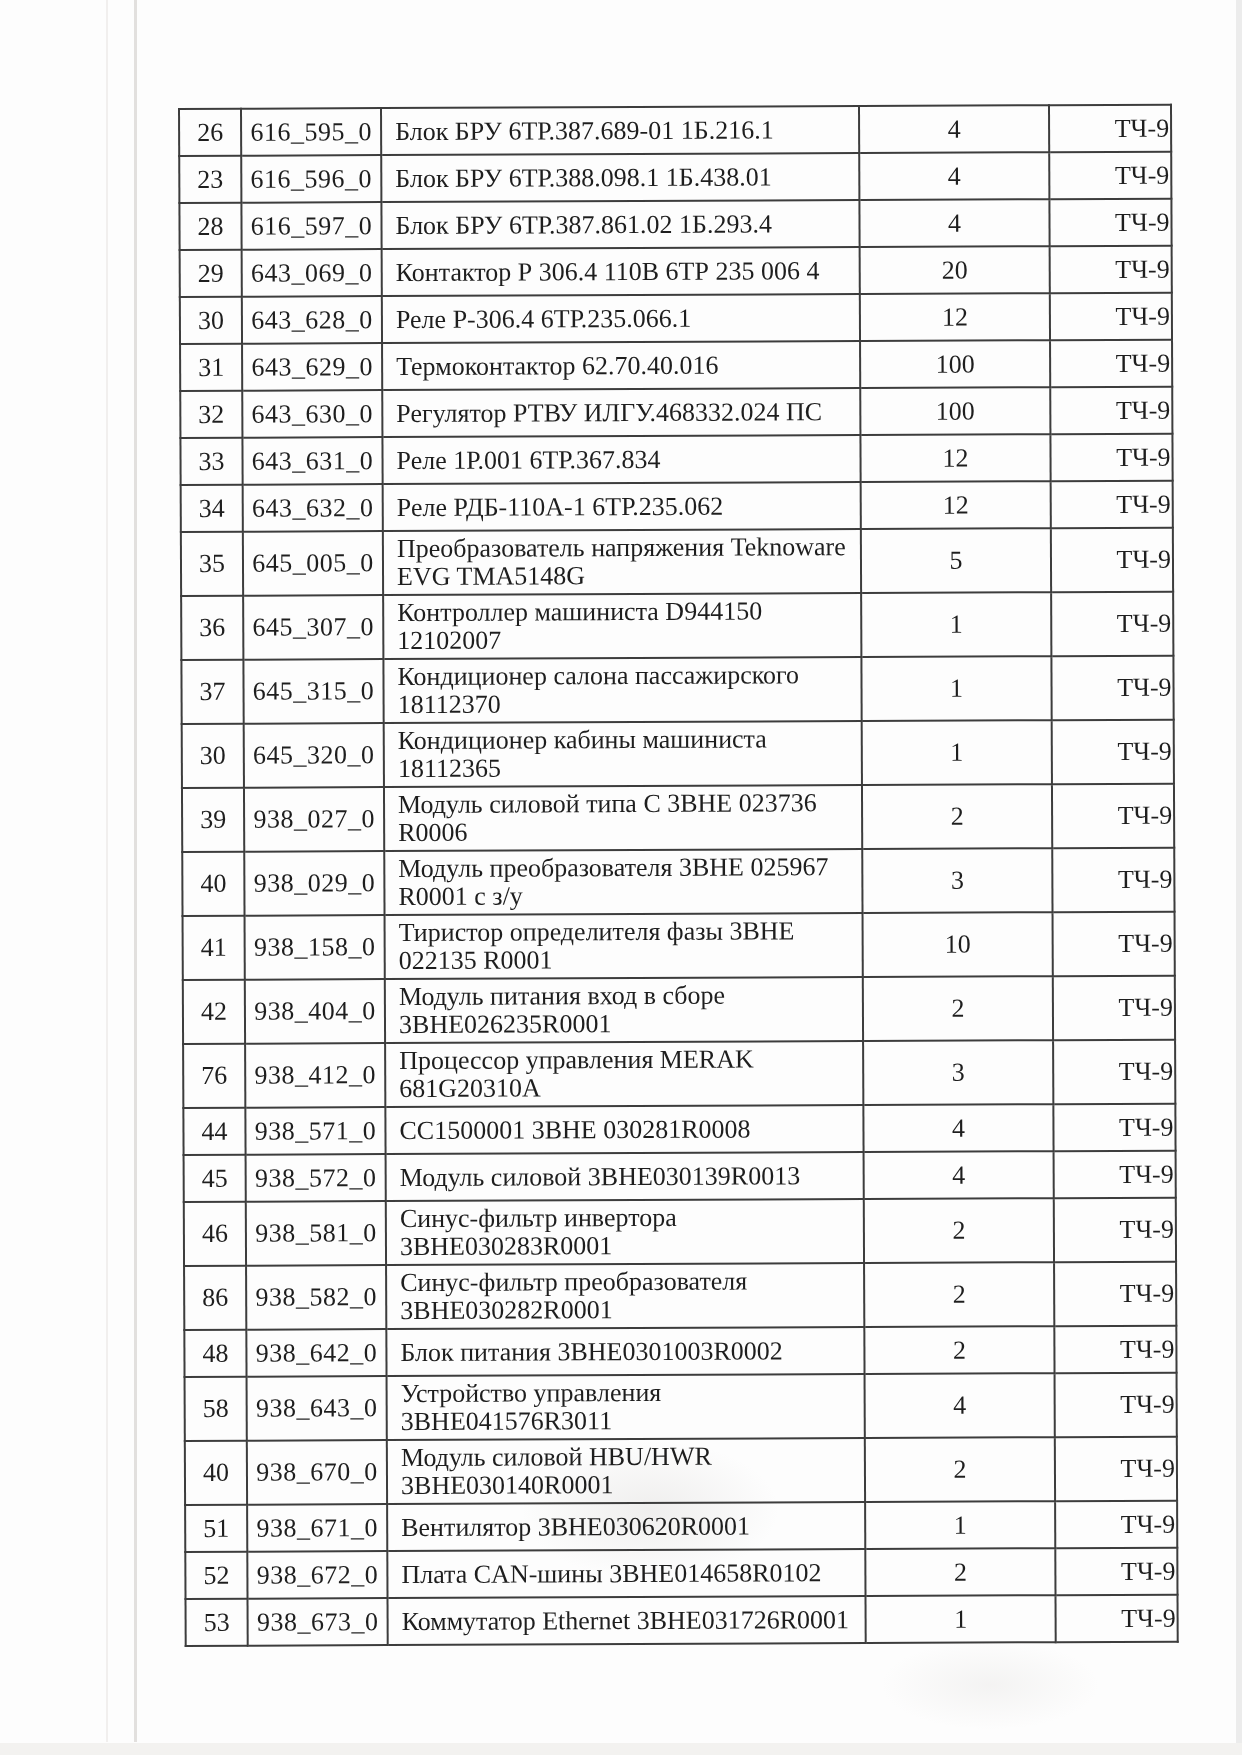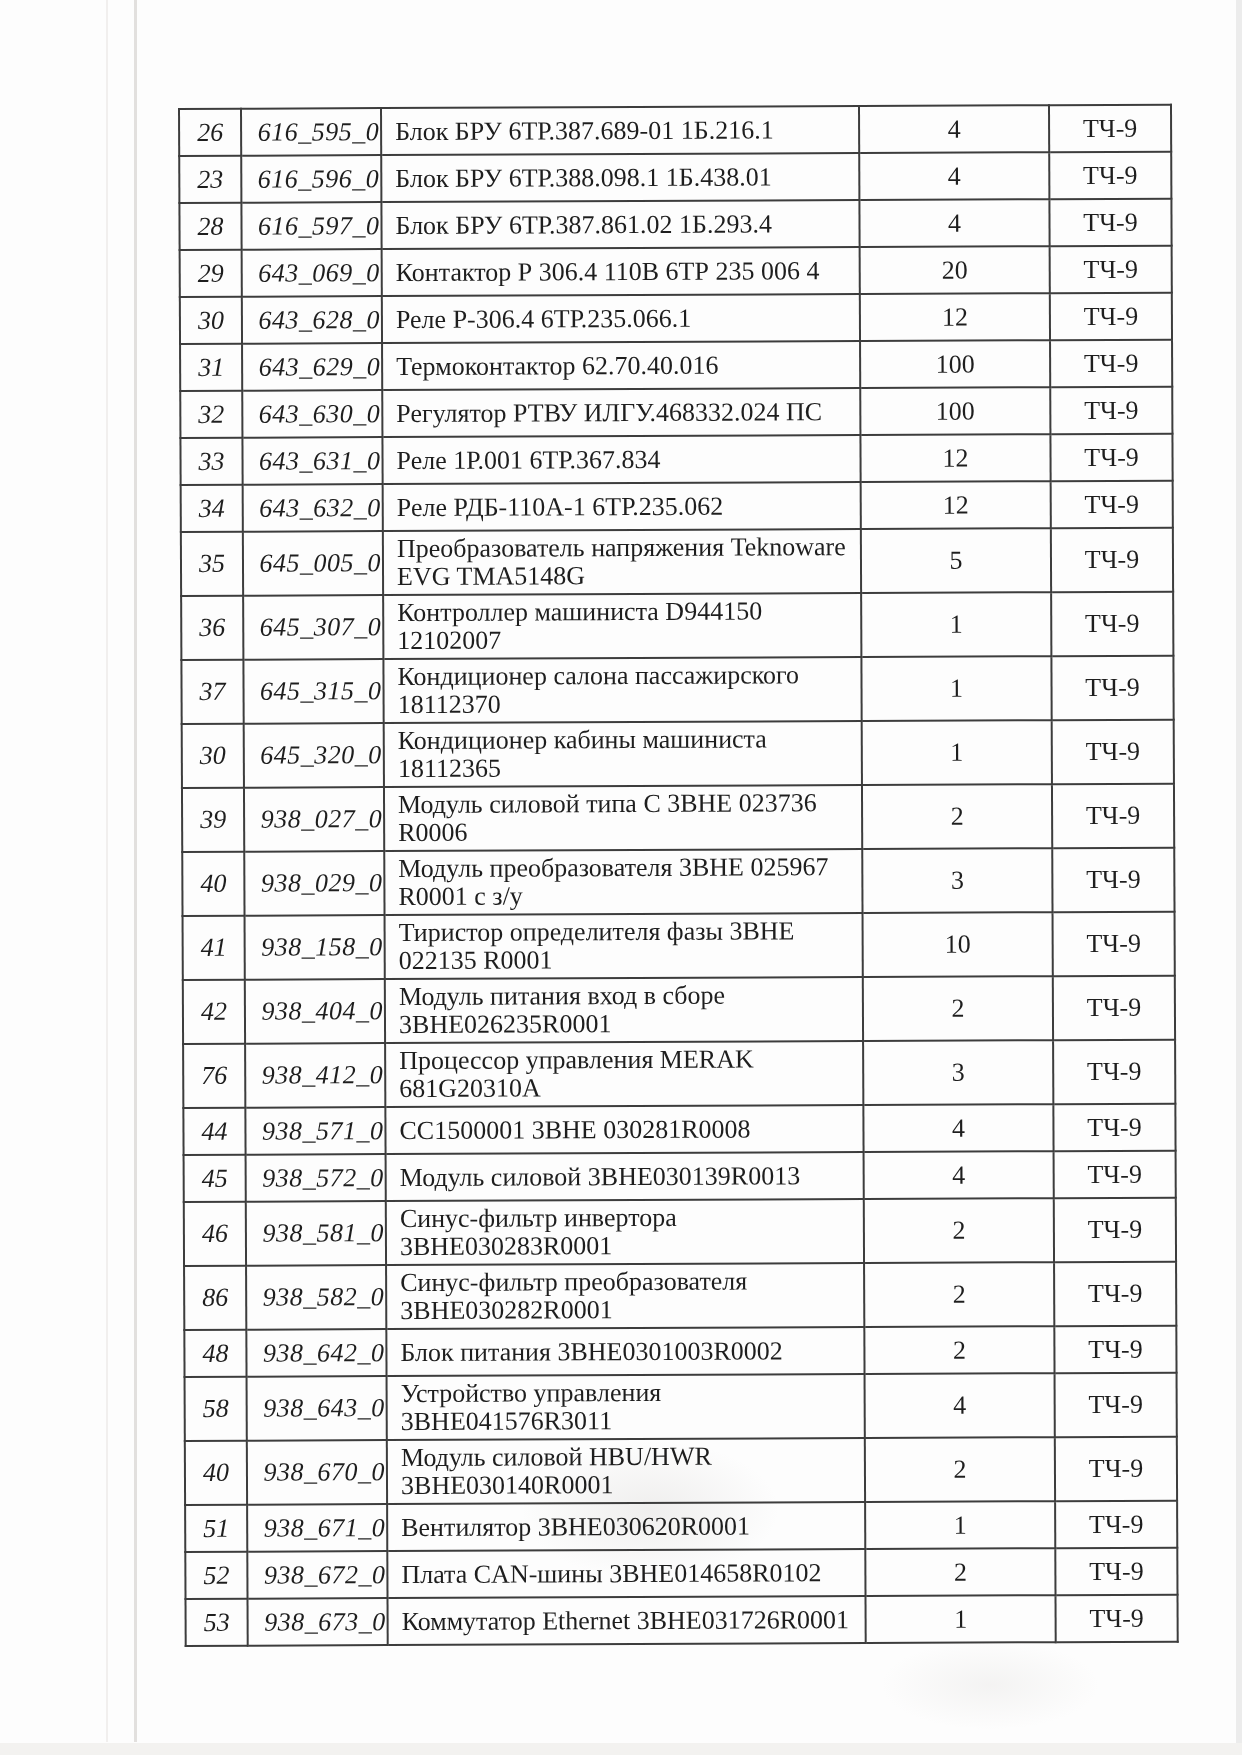--- a/index.html
+++ b/index.html
@@ -64,25 +64,25 @@
     transform-origin: 0 0;
   }
   table.parts td {
     border: 2px solid #3d3d3d;
     font-size: 26px;
     line-height: 28px;
     vertical-align: middle;
     overflow: hidden;
   }
   table.parts tr { height: 47px; }
-  .cell-num   { text-align: center; font-style: italic; }
-  .cell-code  { text-align: right; letter-spacing: 0.5px; font-style: italic; }
+  .cell-num   { text-align: center; }
+  .cell-code  { text-align: center; letter-spacing: 0.5px; }
   .cell-desc  { padding: 3px 8px 3px 13px; white-space: pre-line; text-align: left; }
   .cell-qty   { text-align: center; }
-  .cell-depot { text-align: center; }
+  .cell-depot { text-align: right; }
 </style>
 </head>
 <body>
 
 <div class="scan-line-faint"></div>
 <div class="scan-line"></div>
 <div class="right-strip"></div>
 <div class="bottom-band"></div>
 <div class="smudge-1"></div>
 <div class="smudge-2"></div>

